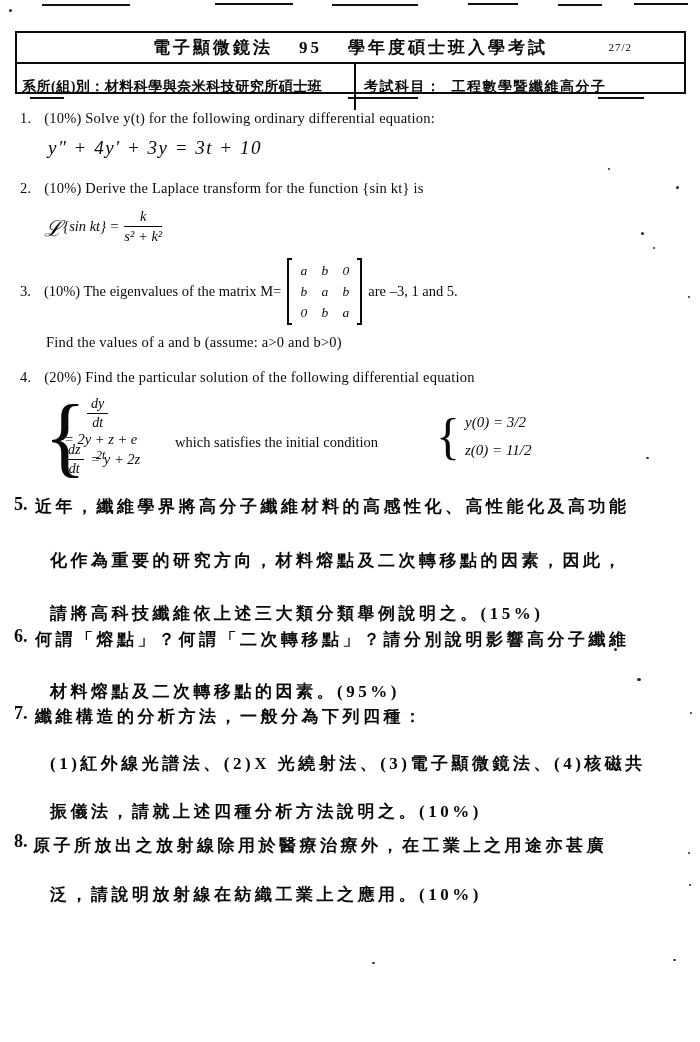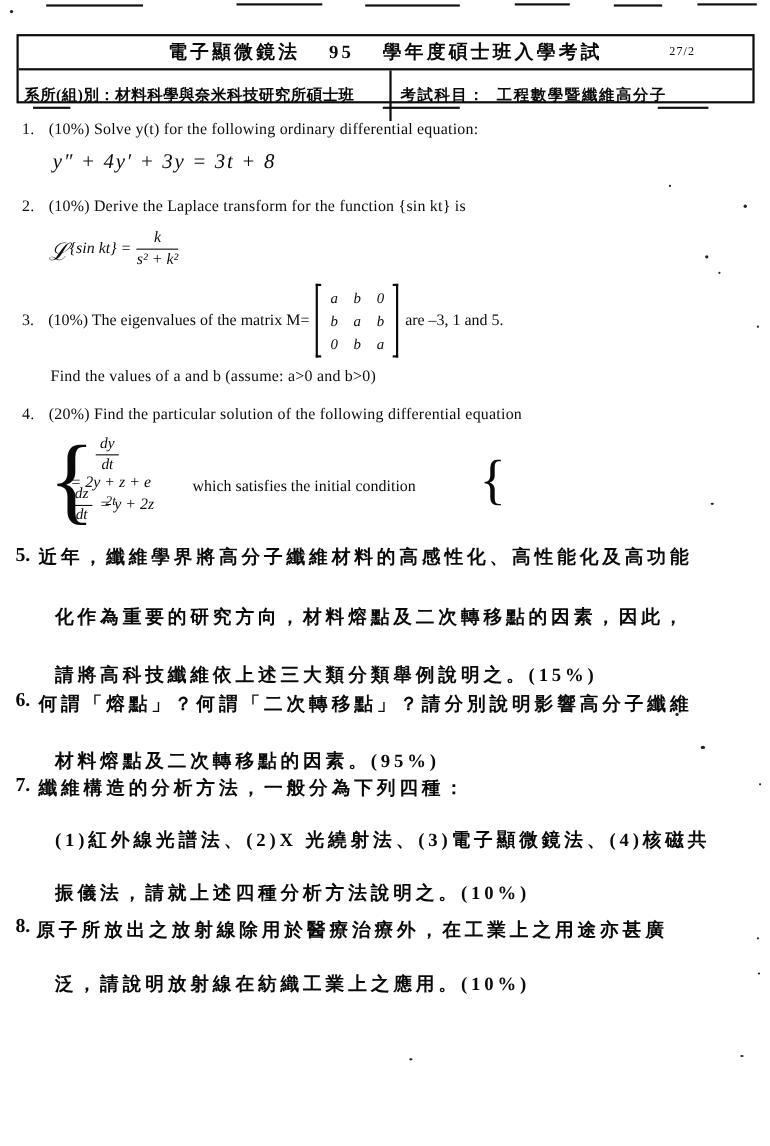--- a/index.html
+++ b/index.html
@@ -102,21 +102,21 @@
       <div class="cell-subject">
         <span>考試科目：</span>
         <span>工程數學暨纖維高分子</span>
       </div>
     </div>
   </div>
 
   <div class="q-en" style="left:20px; top:110px;">
     <span class="qnum">1.</span><span>(10%) Solve y(t) for the following ordinary differential equation:</span>
   </div>
-  <div class="eq-ode">y″ + 4y′ + 3y = 3t + 8</div>
+  <div class="eq-ode">y″ + 4y′ + 3y = 3t + 10</div>
 
   <div class="q-en" style="left:20px; top:180px;">
     <span class="qnum">2.</span><span>(10%) Derive the Laplace transform for the function {sin kt} is</span>
   </div>
   <div class="eq-laplace">
     <span class="script-l">ℒ</span>
     <span>{sin kt} =</span>
     <span class="frac">
       <span class="num">k</span>
       <span class="den">s² + k²</span>
@@ -161,20 +161,24 @@
     <div class="sys-line" style="top:48px;">
       <span class="frac">
         <span class="num">dz</span>
         <span class="den">dt</span>
       </span>
       <span>= y + 2z</span>
     </div>
     <div class="sys-mid">which satisfies the initial condition</div>
     <div class="ic-group">
       <span class="ic-brace">{</span>
+      <span class="ic-lines">
+        <div>y(0) = 3/2</div>
+        <div>z(0) = 11/2</div>
+      </span>
     </div>
   </div>
 
   <div class="q-zh-num" style="left:14px; top:494px;">5.</div>
   <div class="q-zh" style="left:35px; top:495px;">近年，纖維學界將高分子纖維材料的高感性化、高性能化及高功能</div>
   <div class="q-zh" style="left:50px; top:549px;">化作為重要的研究方向，材料熔點及二次轉移點的因素，因此，</div>
   <div class="q-zh" style="left:50px; top:602px;">請將高科技纖維依上述三大類分類舉例說明之。(15%)</div>
 
   <div class="q-zh-num" style="left:14px; top:626px;">6.</div>
   <div class="q-zh" style="left:35px; top:628px;">何謂「熔點」？何謂「二次轉移點」？請分別說明影響高分子纖維</div>

